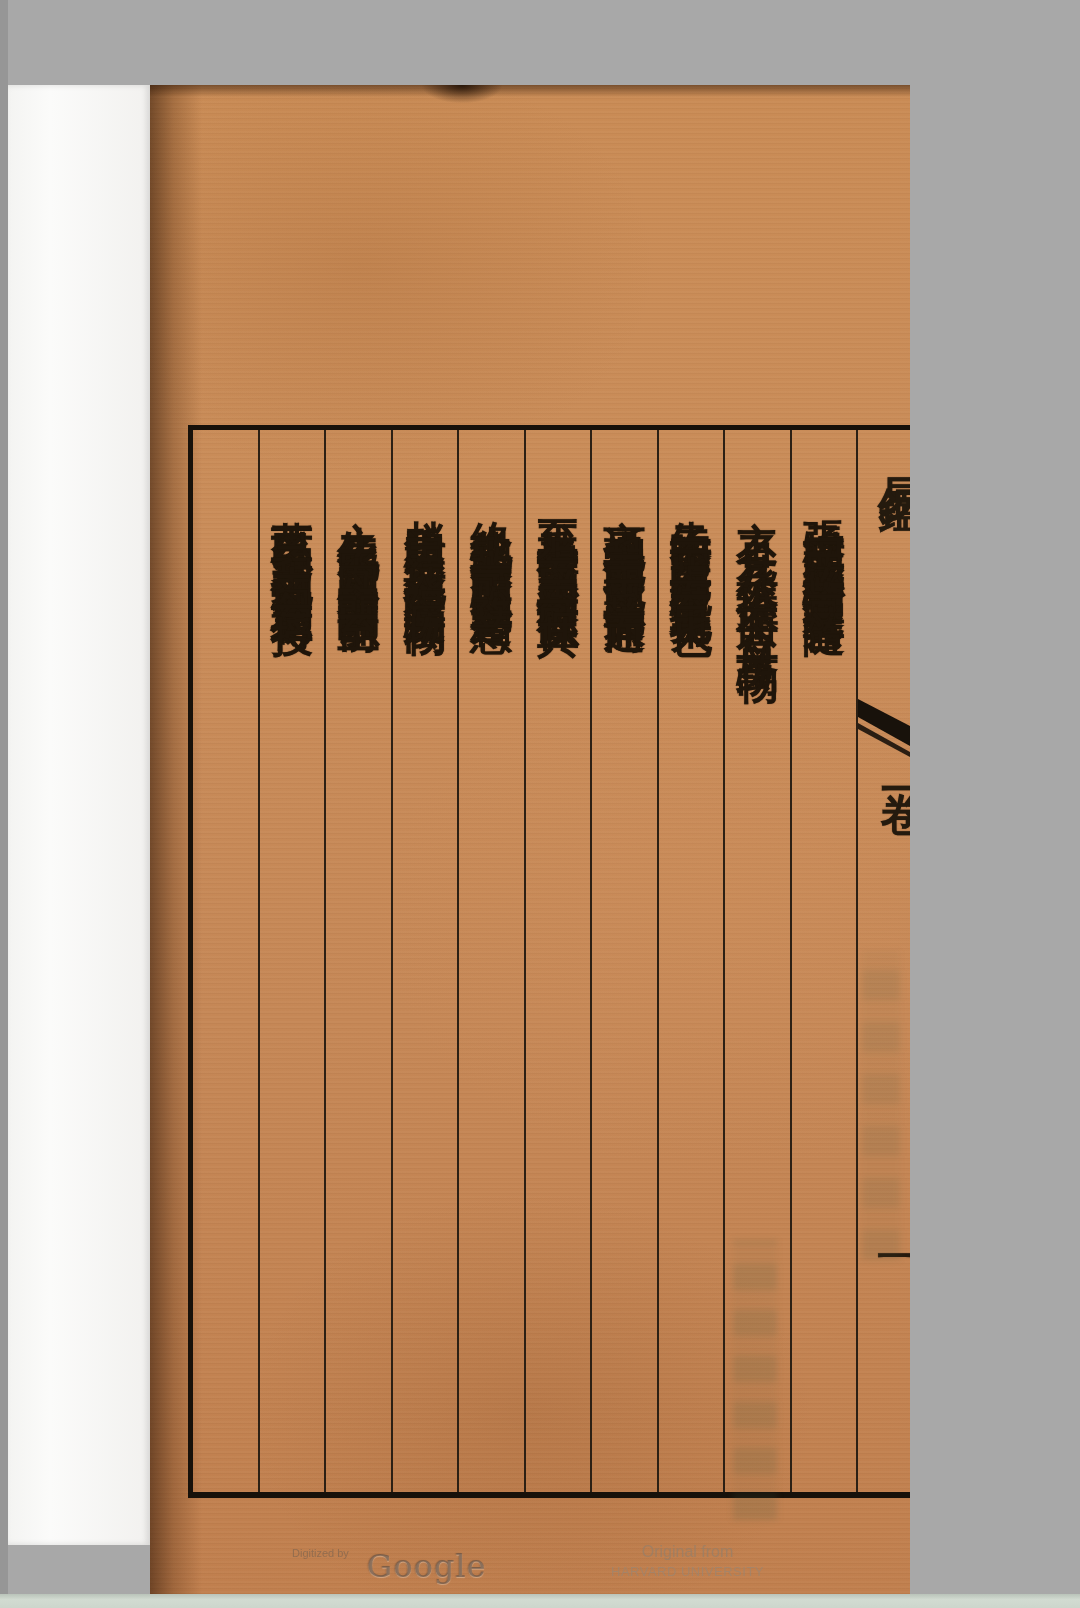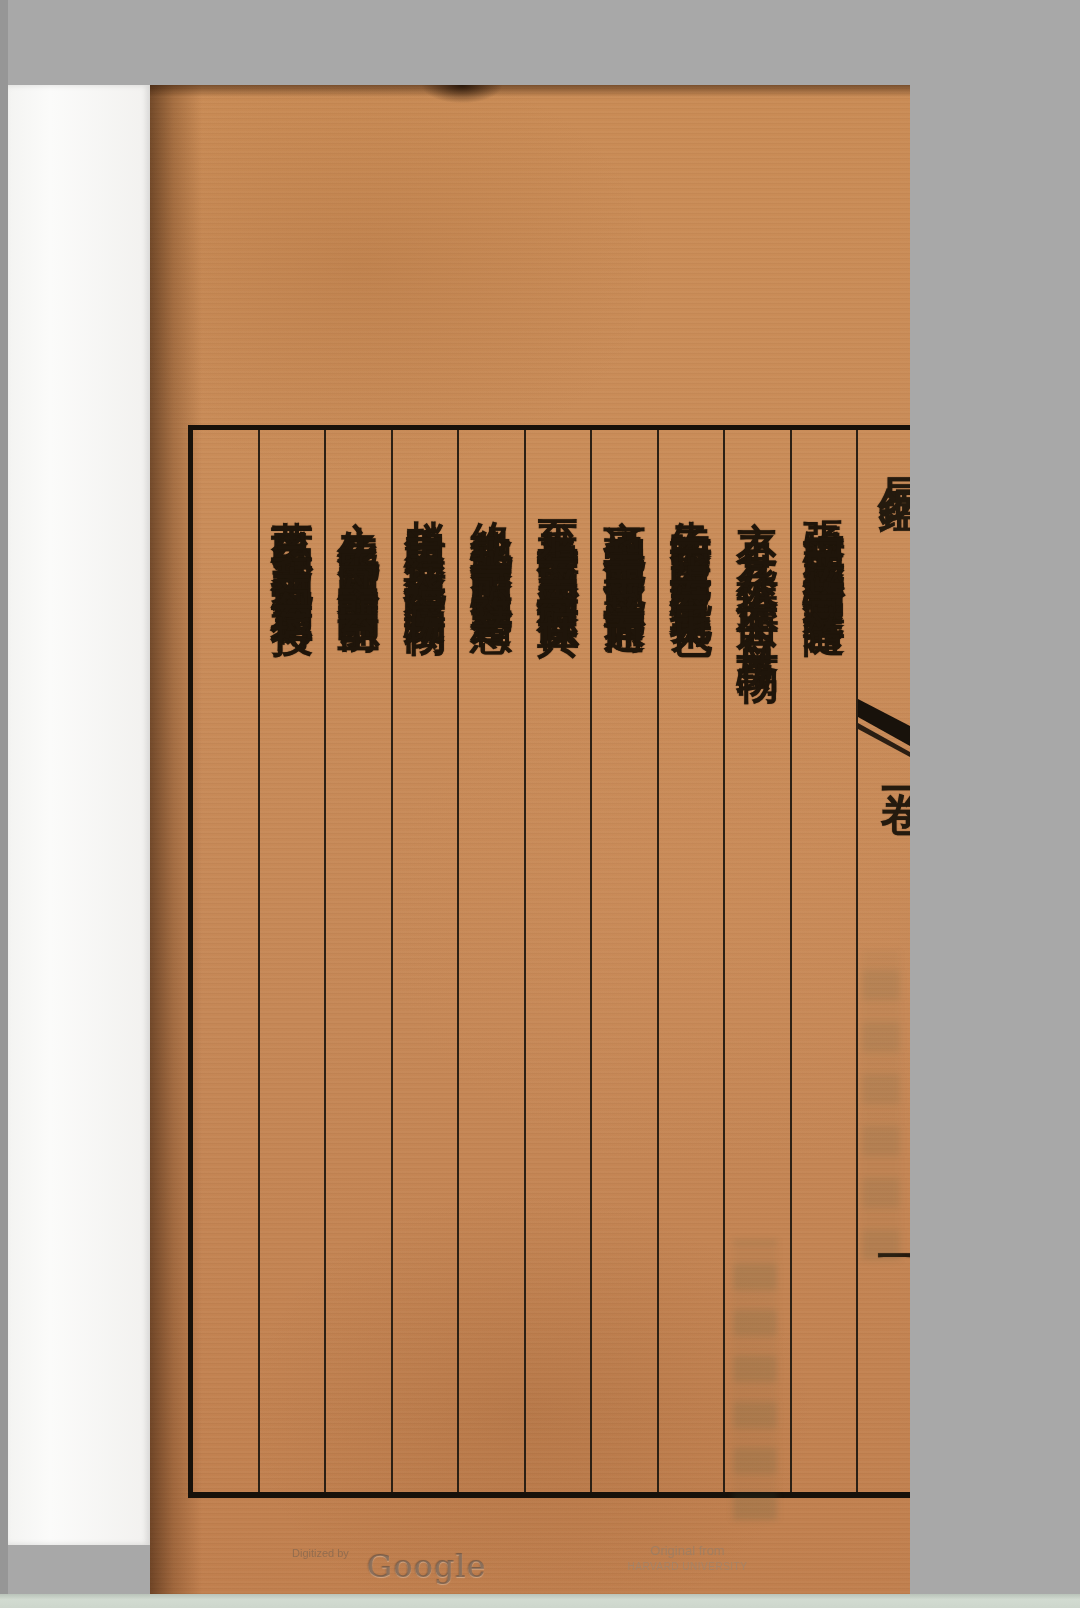--- a/index.html
+++ b/index.html
@@ -46,22 +46,22 @@
     background:repeating-linear-gradient(0deg,rgba(72,88,62,.17) 0 26px,rgba(72,88,62,.05) 26px 46px);}
   .g2{left:712px;top:865px;width:38px;height:310px;
     background:repeating-linear-gradient(0deg,rgba(70,86,60,.13) 0 30px,rgba(70,86,60,.04) 30px 52px);}
   
   .wm-digitized{position:absolute;left:142px;top:1462px;display:flex;align-items:flex-start;gap:18px;}
   .wm-dig-label{font-family:"Liberation Sans",sans-serif;font-size:11px;color:rgba(110,92,78,.55);}
   .wm-google{font-size:32px;color:rgba(95,79,68,.55);letter-spacing:1px;
     text-shadow:0 1px 1px rgba(255,244,230,.35), -1px 0 1px rgba(58,44,36,.25);}
   .wm-original{position:absolute;left:455px;top:1458px;width:165px;text-align:center;
     font-family:"Liberation Sans",sans-serif;color:rgba(142,126,110,.60);}
-  .wm-orig-line1{font-size:13px;}
-  .wm-orig-line2{font-size:10px;letter-spacing:.5px;margin-top:3px;color:rgba(150,134,118,.62);}
+  .wm-orig-line1{font-size:16px;}
+  .wm-orig-line2{font-size:13px;letter-spacing:.5px;margin-top:3px;color:rgba(150,134,118,.62);}
 </style>
 </head>
 <body>
 
 <div class="stage">
   <div class="left-edge"></div>
   <div class="white-strip"></div>
 
   <div class="page">
     <div class="binding-shadow"></div>

